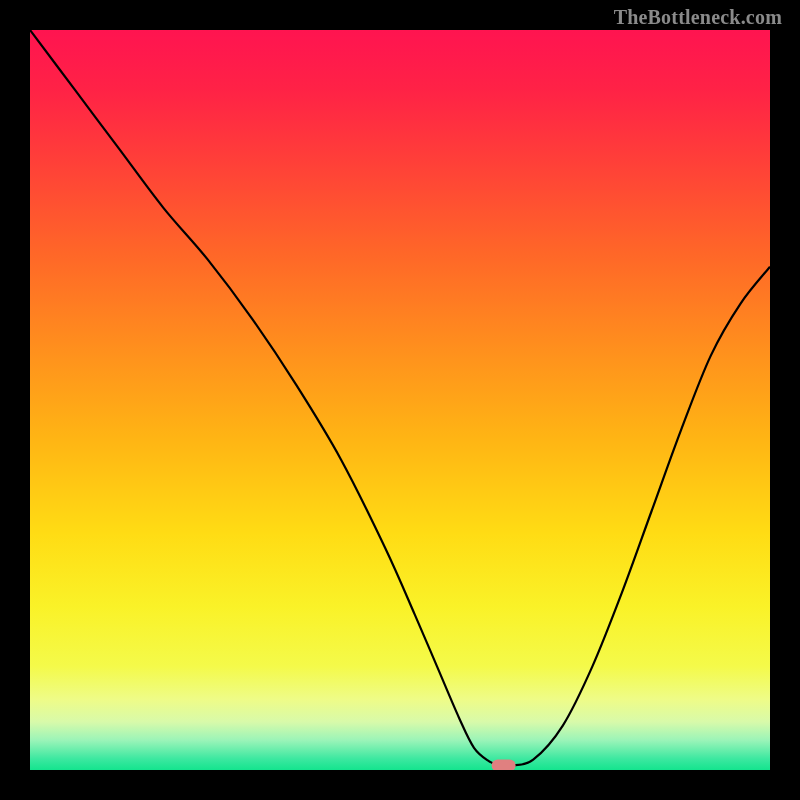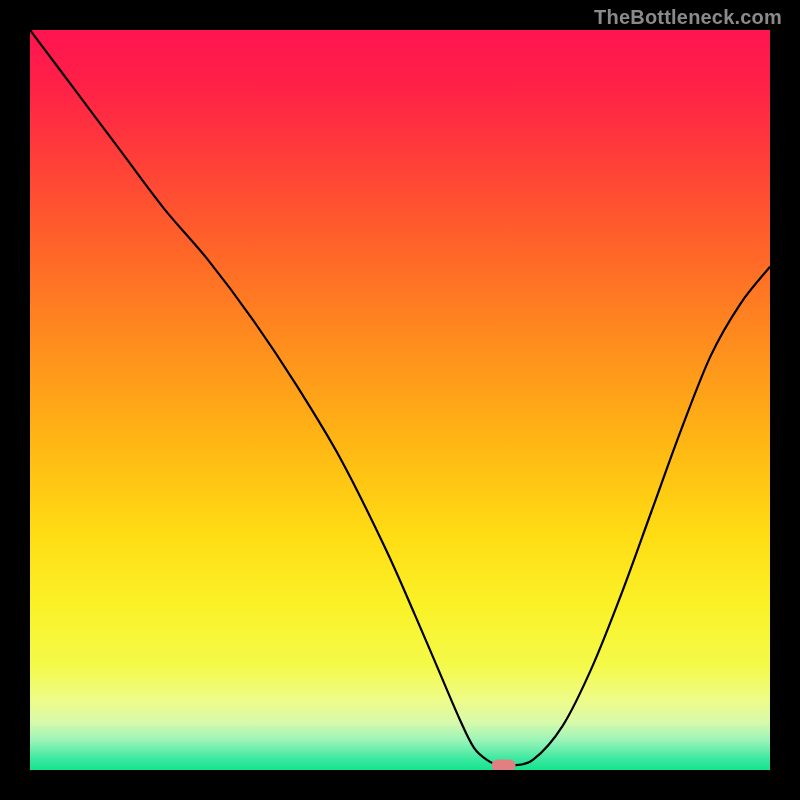--- a/index.html
+++ b/index.html
@@ -21,21 +21,21 @@
     left: 30px;
     top: 30px;
     width: 740px;
     height: 740px;
     
   }
   .watermark {
     position: absolute;
     top: 6px;
     right: 18px;
-    font-family: Liberation Sans, sans-serif;
+    font-family: Liberation Serif, serif;
     font-size: 20px;
     font-weight: 600;
     color: #8a8a8a;
     letter-spacing: 0.2px;
   }
   svg {
     display: block;
   }
 </style>
 </head>

